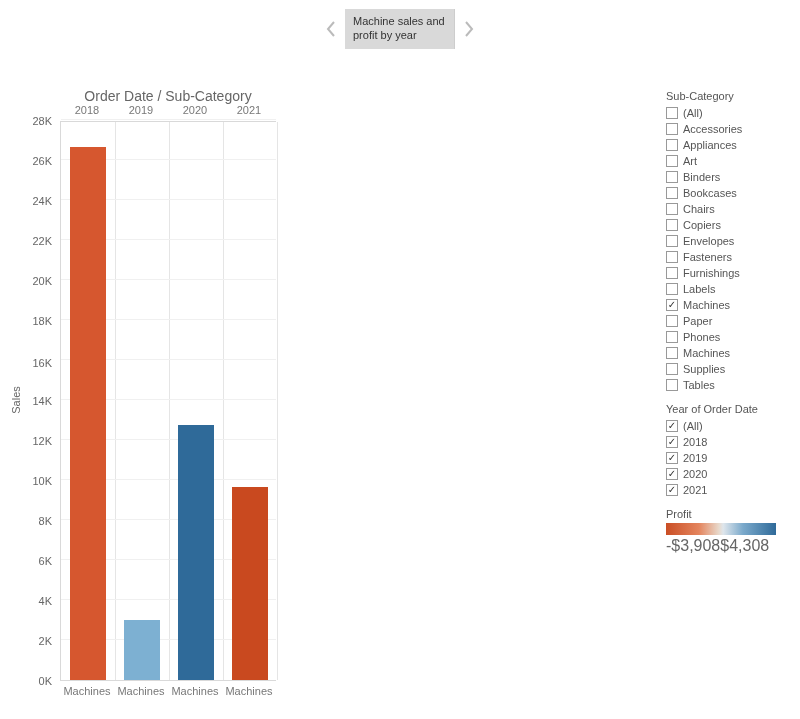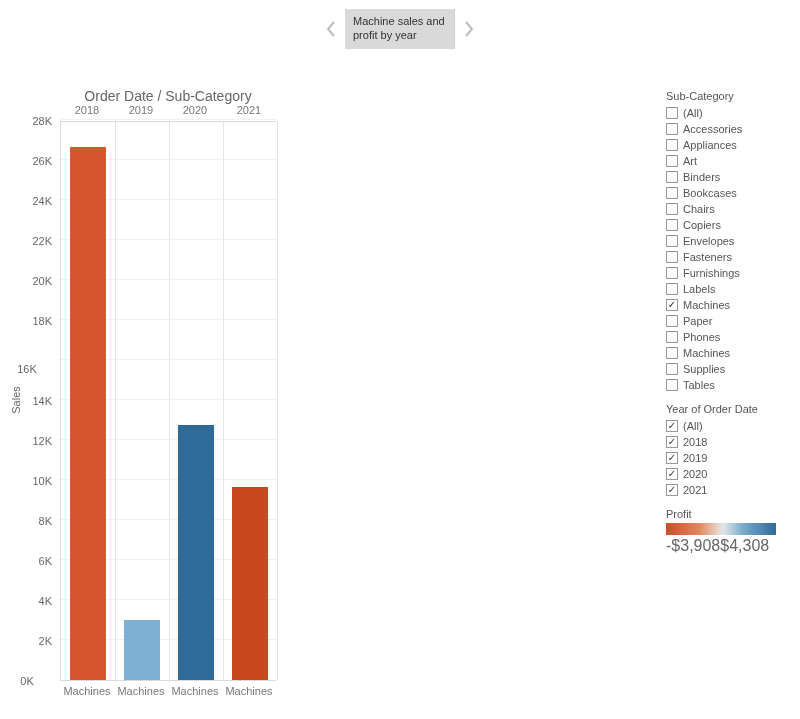--- a/index.html
+++ b/index.html
@@ -210,29 +210,29 @@
 <div class="chart-title">Order Date / Sub-Category</div>
 
 <div class="col-headers" id="col-headers">
     <div class="col-header">2018</div>
     <div class="col-header">2019</div>
     <div class="col-header">2020</div>
     <div class="col-header">2021</div>
   </div>
 
 <div class="y-ticks" id="y-ticks">
-    <div class="y-tick" style="top: 560px; text-align: center;">0K</div>
+    <div class="y-tick" style="top: 560px;">0K</div>
     <div class="y-tick" style="top: 520px;">2K</div>
     <div class="y-tick" style="top: 480px;">4K</div>
     <div class="y-tick" style="top: 440px;">6K</div>
     <div class="y-tick" style="top: 400px;">8K</div>
     <div class="y-tick" style="top: 360px;">10K</div>
     <div class="y-tick" style="top: 320px;">12K</div>
     <div class="y-tick" style="top: 280px;">14K</div>
-    <div class="y-tick" style="top: 248px; text-align: center;">16K</div>
+    <div class="y-tick" style="top: 242px;">16K</div>
     <div class="y-tick" style="top: 200px;">18K</div>
     <div class="y-tick" style="top: 160px;">20K</div>
     <div class="y-tick" style="top: 120px;">22K</div>
     <div class="y-tick" style="top: 80px;">24K</div>
     <div class="y-tick" style="top: 40px;">26K</div>
     <div class="y-tick" style="top: 0px;">28K</div>
   </div>
 <div class="y-axis-label">Sales</div>
 
 <div class="plot" id="plot">

